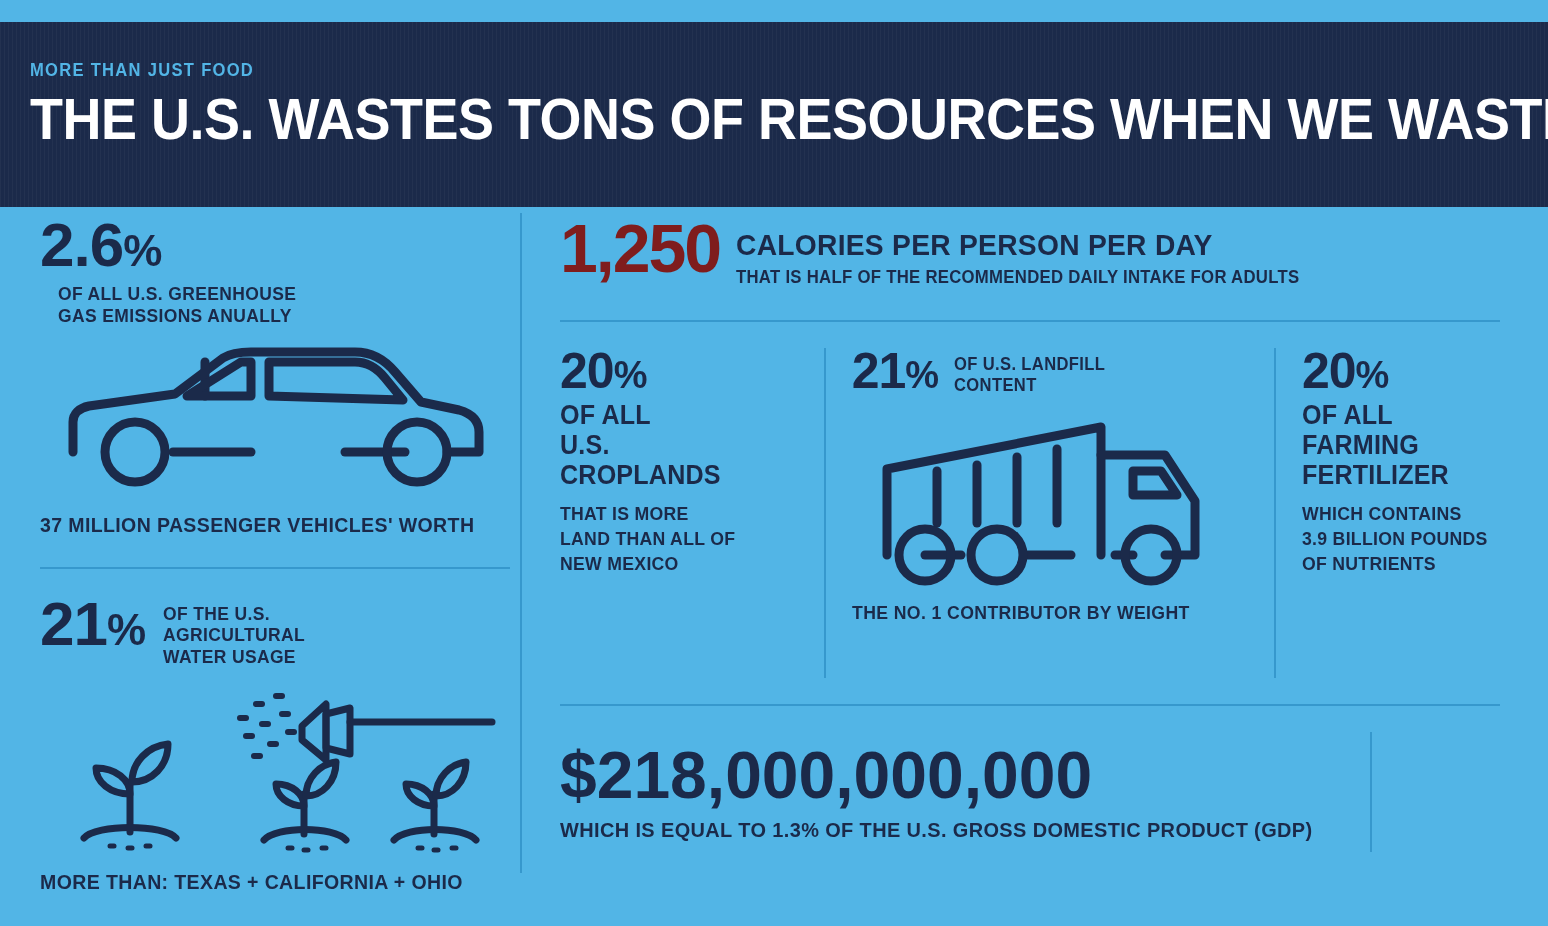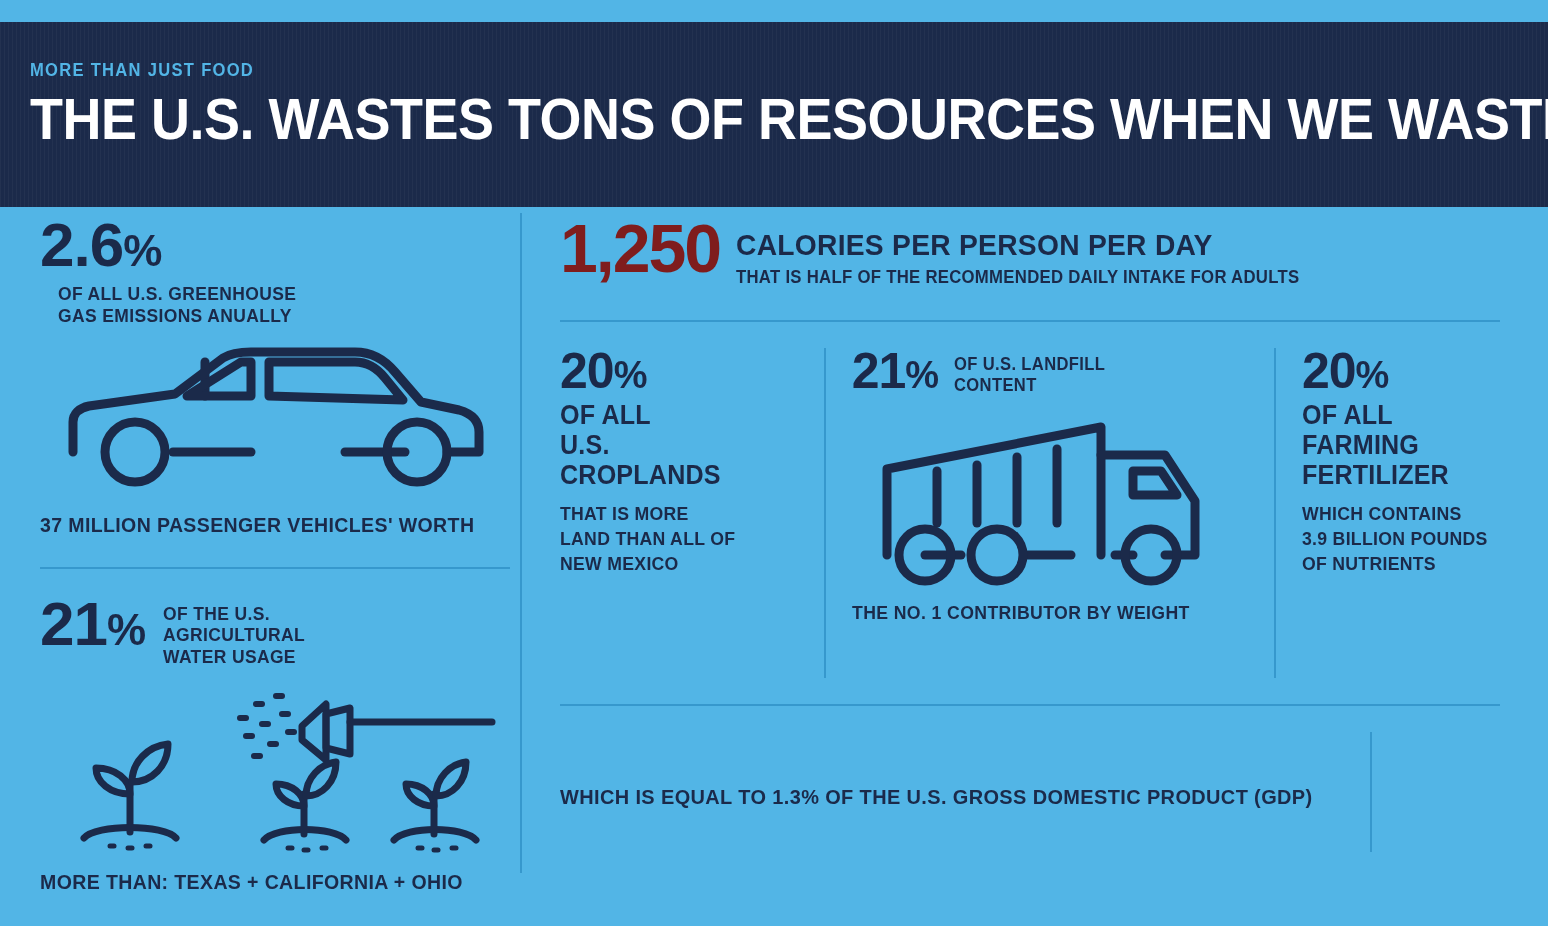--- a/index.html
+++ b/index.html
@@ -322,20 +322,21 @@
           <div class="stack-small" style="white-space:pre-line;">WHICH CONTAINS
 3.9 BILLION POUNDS
 OF NUTRIENTS</div>
         </div>
       </div>
 
       <div class="hr" style="margin-top:26px; width:940px;"></div>
 
       <div style="display:flex; align-items:center; margin-top:26px;">
         <div style="width:810px;">
+          <div class="gdp-num">$218,000,000,000</div>
           <div class="gdp-sub">WHICH IS EQUAL TO 1.3% OF THE U.S. GROSS DOMESTIC PRODUCT (GDP)</div>
         </div>
 
         <div class="vr" style="height:120px; margin:0 24px 0 0;"></div>
 
       </div>
     </div>
 
   </div>
 </div>

